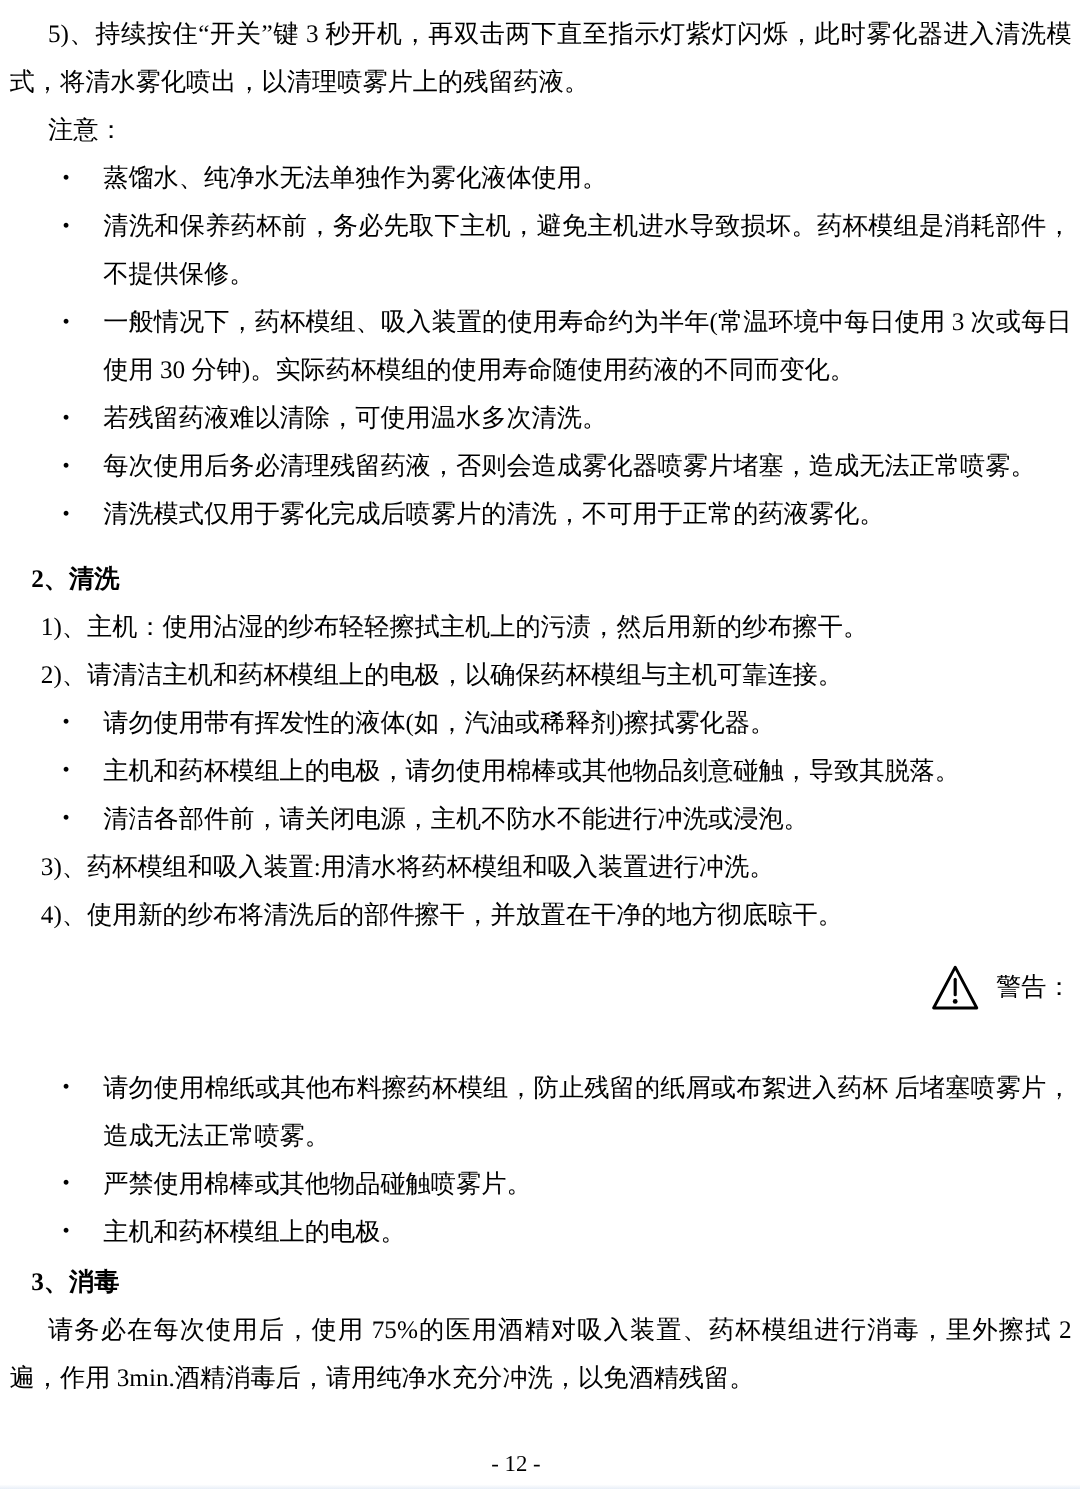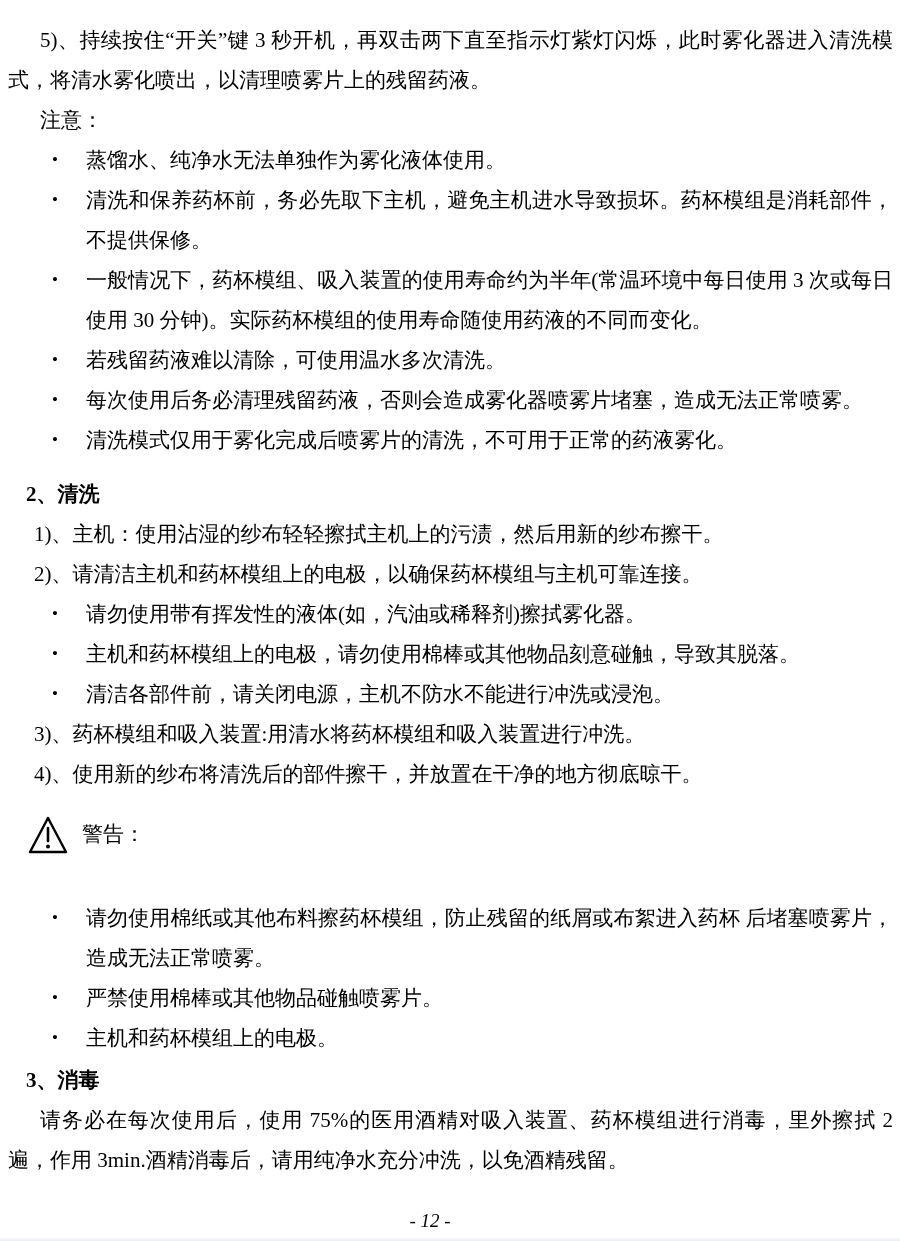--- a/index.html
+++ b/index.html
@@ -6,21 +6,21 @@
   .page{
     position:relative;
     width:900px;height:1241px;
     margin:0 auto;
     background:#ffffff;
     color:#000000;
     font-family:"Liberation Serif","DejaVu Serif",serif;
     font-size:21px;
     line-height:40px;
     box-sizing:border-box;
-    padding:20px 7px 0 8px;
+    padding:8px 7px 0 8px;
     overflow:hidden;
   }
   .para{
     text-align:justify;
     text-indent:32px;
     margin:0;
   }
   .note-label{
     margin:0 0 0 32px;
   }
@@ -45,36 +45,36 @@
   }
   .bullet-text{
     flex:1;
     text-align:justify;
   }
   .warning-row{
     display:flex;
     align-items:flex-start;
     margin:20px 0 32px 18px;
     height:52px;
+    justify-content:flex-end;
   }
   .warning-icon{
     width:44px;height:44px;
     margin-right:12px;
   }
   .warning-label{
     line-height:40px;
   }
   .page-number{
     position:absolute;
     left:0;right:40px;
     bottom:8px;
     text-align:center;
     font-size:19px;
     line-height:24px;
-    font-style:italic;
   }
   .bottom-edge{
     position:absolute;
     left:0;right:0;bottom:0;
     height:4px;
     background:linear-gradient(to bottom,#ffffff,#e7eef7);
   }
 </style>
 </head>
 <body>

